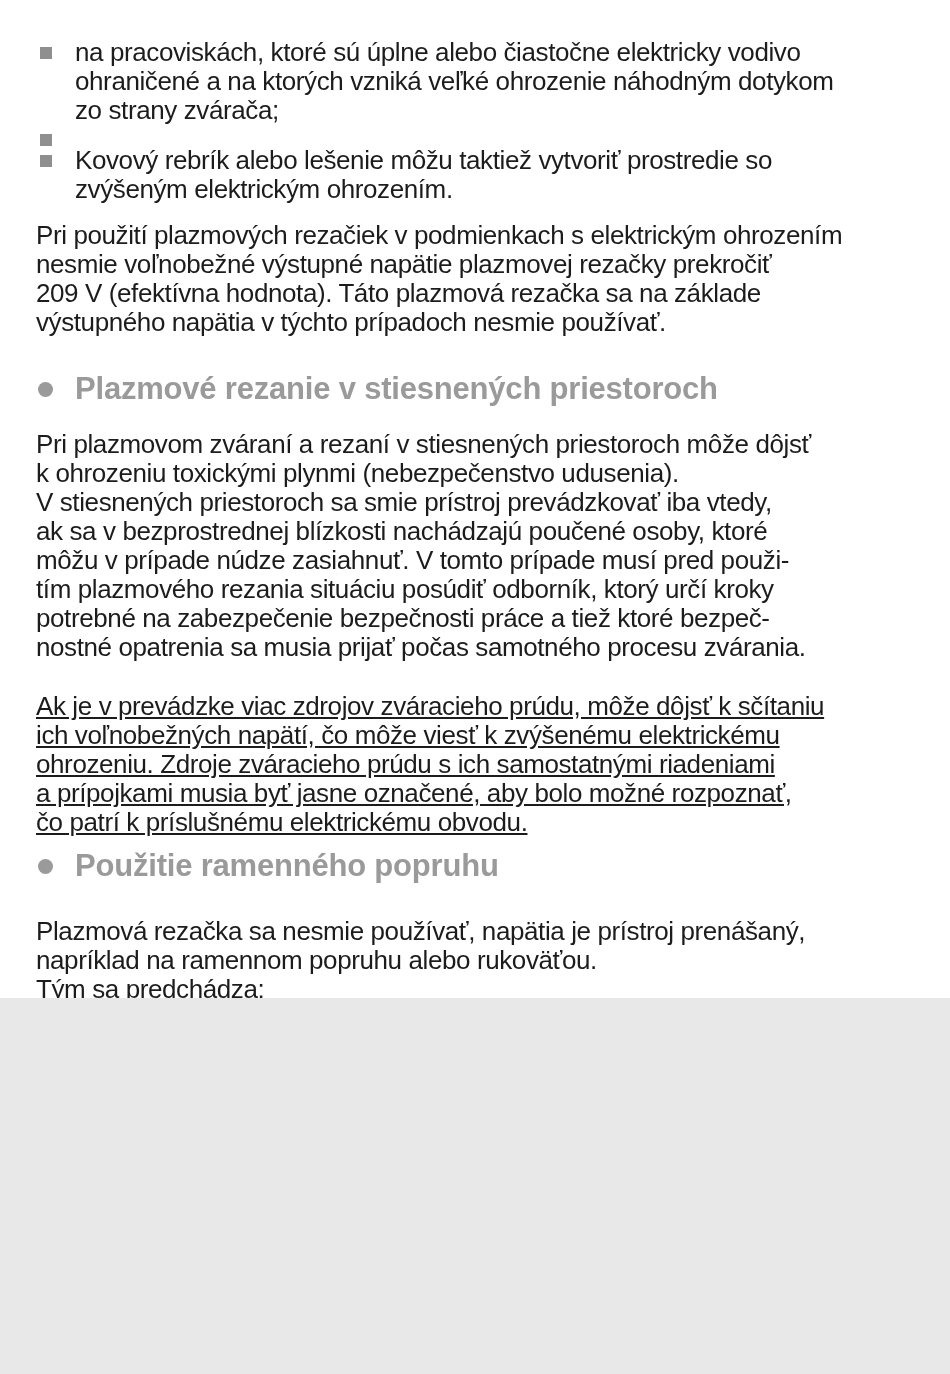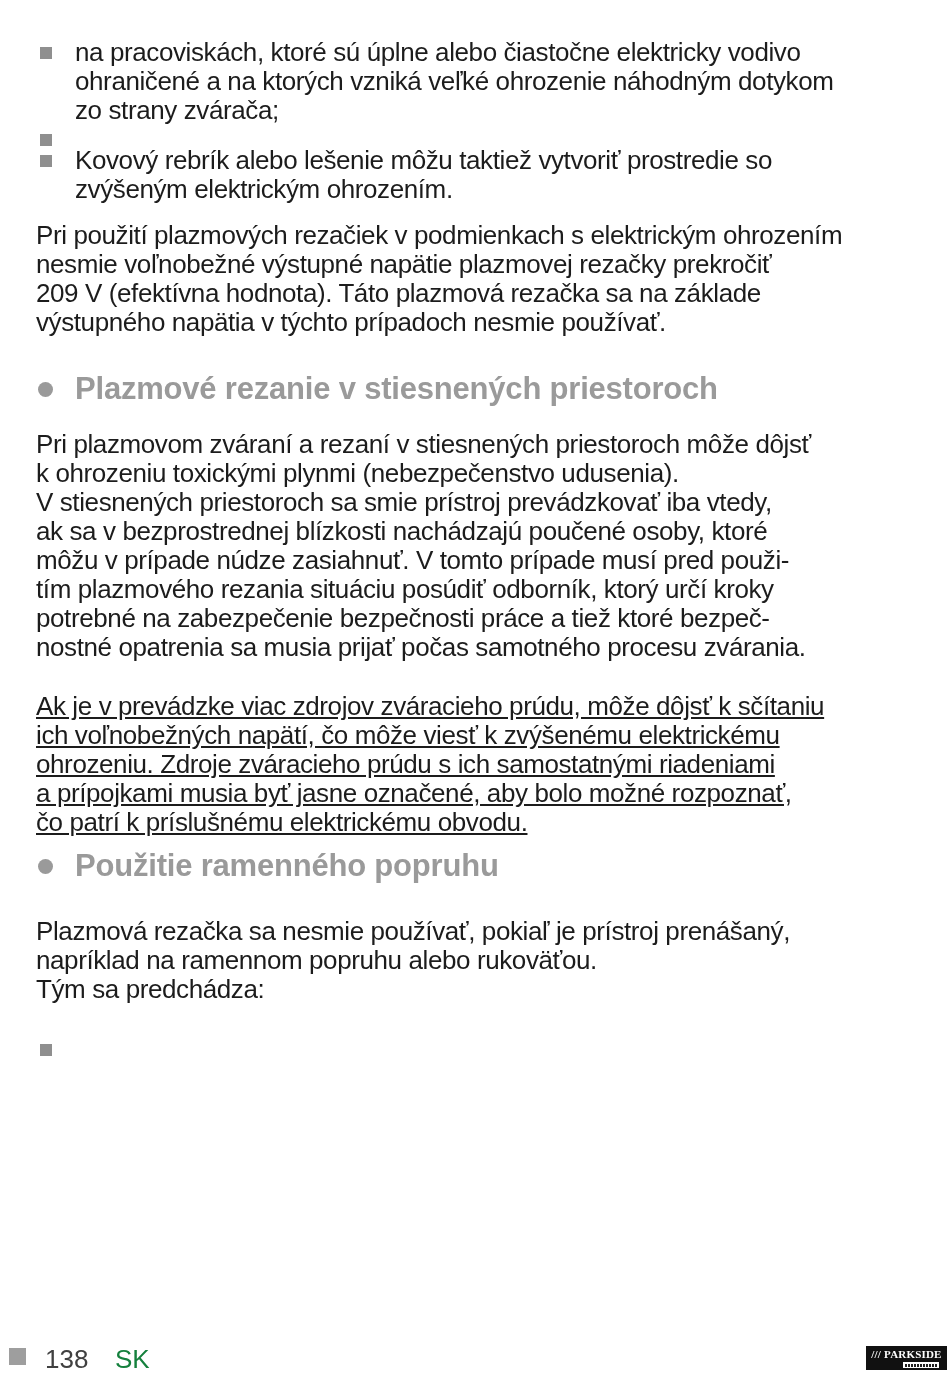--- a/index.html
+++ b/index.html
@@ -5,21 +5,21 @@
   :root{
     --text-color:#1c1c1c;
     --heading-gray:#9a9a9a;
     --bullet-gray:#8f8f8f;
     --footer-square:#9e9e9e;
     --logo-bg:#111111;
   }
   html,body{margin:0;padding:0;background:#e8e8e8;}
   .page{
     position:relative;
-    width:950px;height:1374px;
+    width:950px;height:998px;
     background:#ffffff;
     overflow:hidden;
     font-family:"Liberation Sans","DejaVu Sans",sans-serif;
     color:var(--text-color);
   }
   .content{position:absolute;left:36px;top:30px;width:884px;}
   .bodytext{
     font-size:26px;line-height:29px;letter-spacing:-0.4px;
     white-space:pre-line;color:var(--text-color);
   }
@@ -133,21 +133,21 @@
 ich voľnobežných napätí, čo môže viesť k zvýšenému elektrickému
 ohrozeniu. Zdroje zváracieho prúdu s ich samostatnými riadeniami
 a prípojkami musia byť jasne označené, aby bolo možné rozpoznať,
 čo patrí k príslušnému elektrickému obvodu.</div>
 
     <h2 class="hd hd3">
       <span class="dot"></span>
       <span>Použitie ramenného popruhu</span>
     </h2>
 
-    <div class="bodytext para4">Plazmová rezačka sa nesmie používať, pokiaľ je prístroj prenášaný,
+    <div class="bodytext para4">Plazmová rezačka sa nesmie používať, napätia je prístroj prenášaný,
 napríklad na ramennom popruhu alebo rukoväťou.
 Tým sa predchádza:</div>
 
     <div class="ul list2">
       <div class="li">
         <span class="sq"></span>
       </div>
     </div>
 
   </div>

